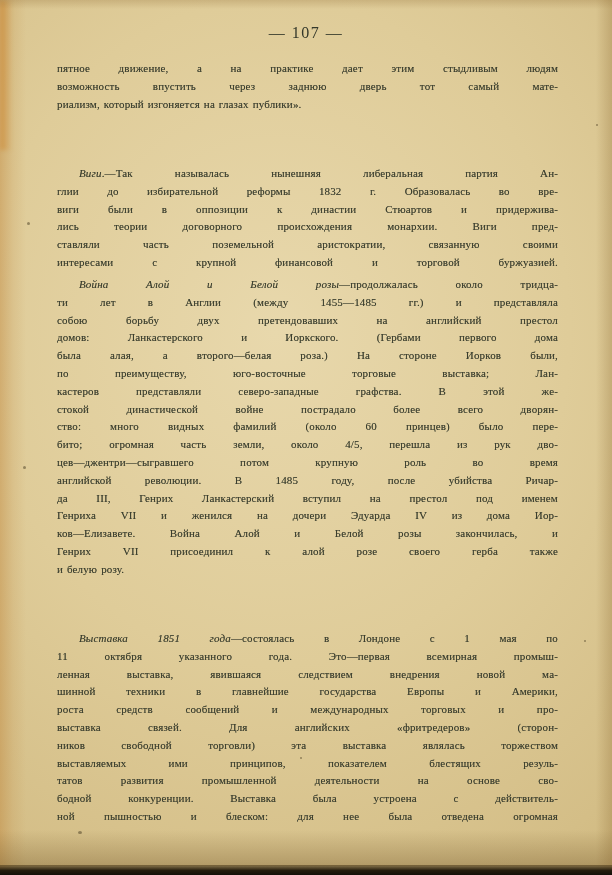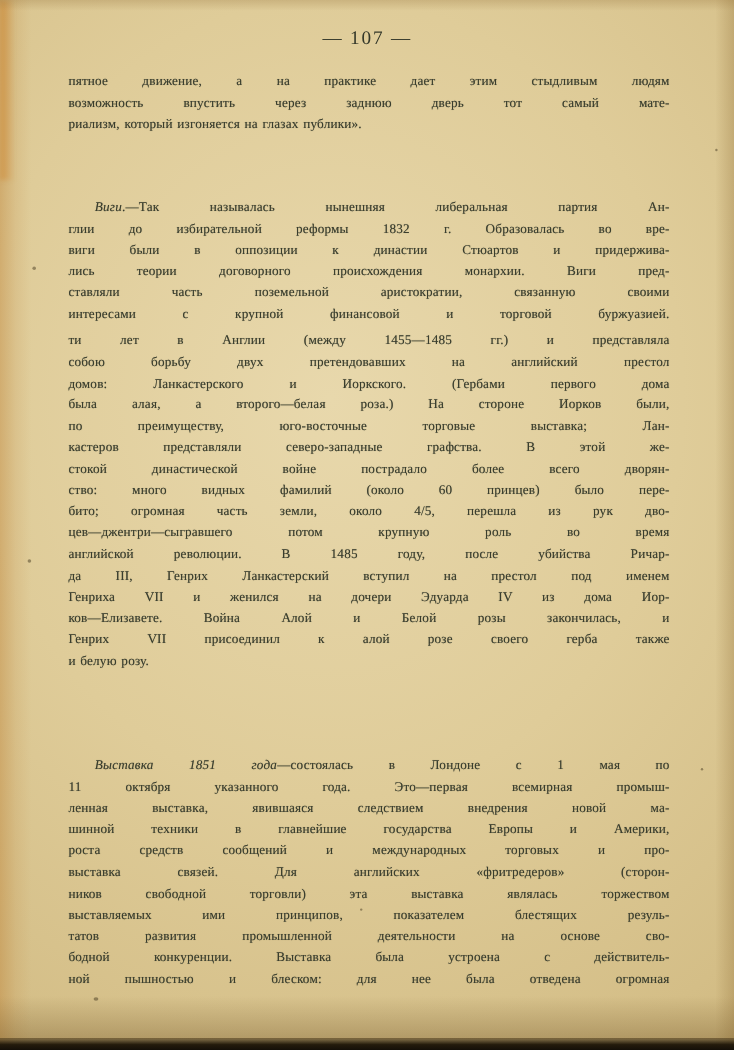--- a/index.html
+++ b/index.html
@@ -77,20 +77,21 @@
       </div>
       <div class="para">
         <div class="line indent"><span class="lead-italic">Виги</span>.—Так называлась нынешняя либеральная партия Ан-</div>
         <div class="line">глии до избирательной реформы 1832 г. Образовалась во вре-</div>
         <div class="line">виги были в оппозиции к династии Стюартов и придержива-</div>
         <div class="line">лись теории договорного происхождения монархии. Виги пред-</div>
         <div class="line">ставляли часть поземельной аристократии, связанную своими</div>
         <div class="line">интересами с крупной финансовой и торговой буржуазией.</div>
       </div>
       <div class="para">
+        <div class="line indent"><span class="lead-italic">Война Алой и Белой розы</span>—продолжалась около тридца-</div>
         <div class="line">ти лет в Англии (между 1455—1485 гг.) и представляла</div>
         <div class="line">собою борьбу двух претендовавших на английский престол</div>
         <div class="line">домов: Ланкастерского и Иоркского. (Гербами первого дома</div>
         <div class="line">была алая, а второго—белая роза.) На стороне Иорков были,</div>
         <div class="line">по преимуществу, юго-восточные торговые выставка; Лан-</div>
         <div class="line">кастеров представляли северо-западные графства. В этой же-</div>
         <div class="line">стокой династической войне пострадало более всего дворян-</div>
         <div class="line">ство: много видных фамилий (около 60 принцев) было пере-</div>
         <div class="line">бито; огромная часть земли, около 4/5, перешла из рук дво-</div>
         <div class="line">цев—джентри—сыгравшего потом крупную роль во время</div>

